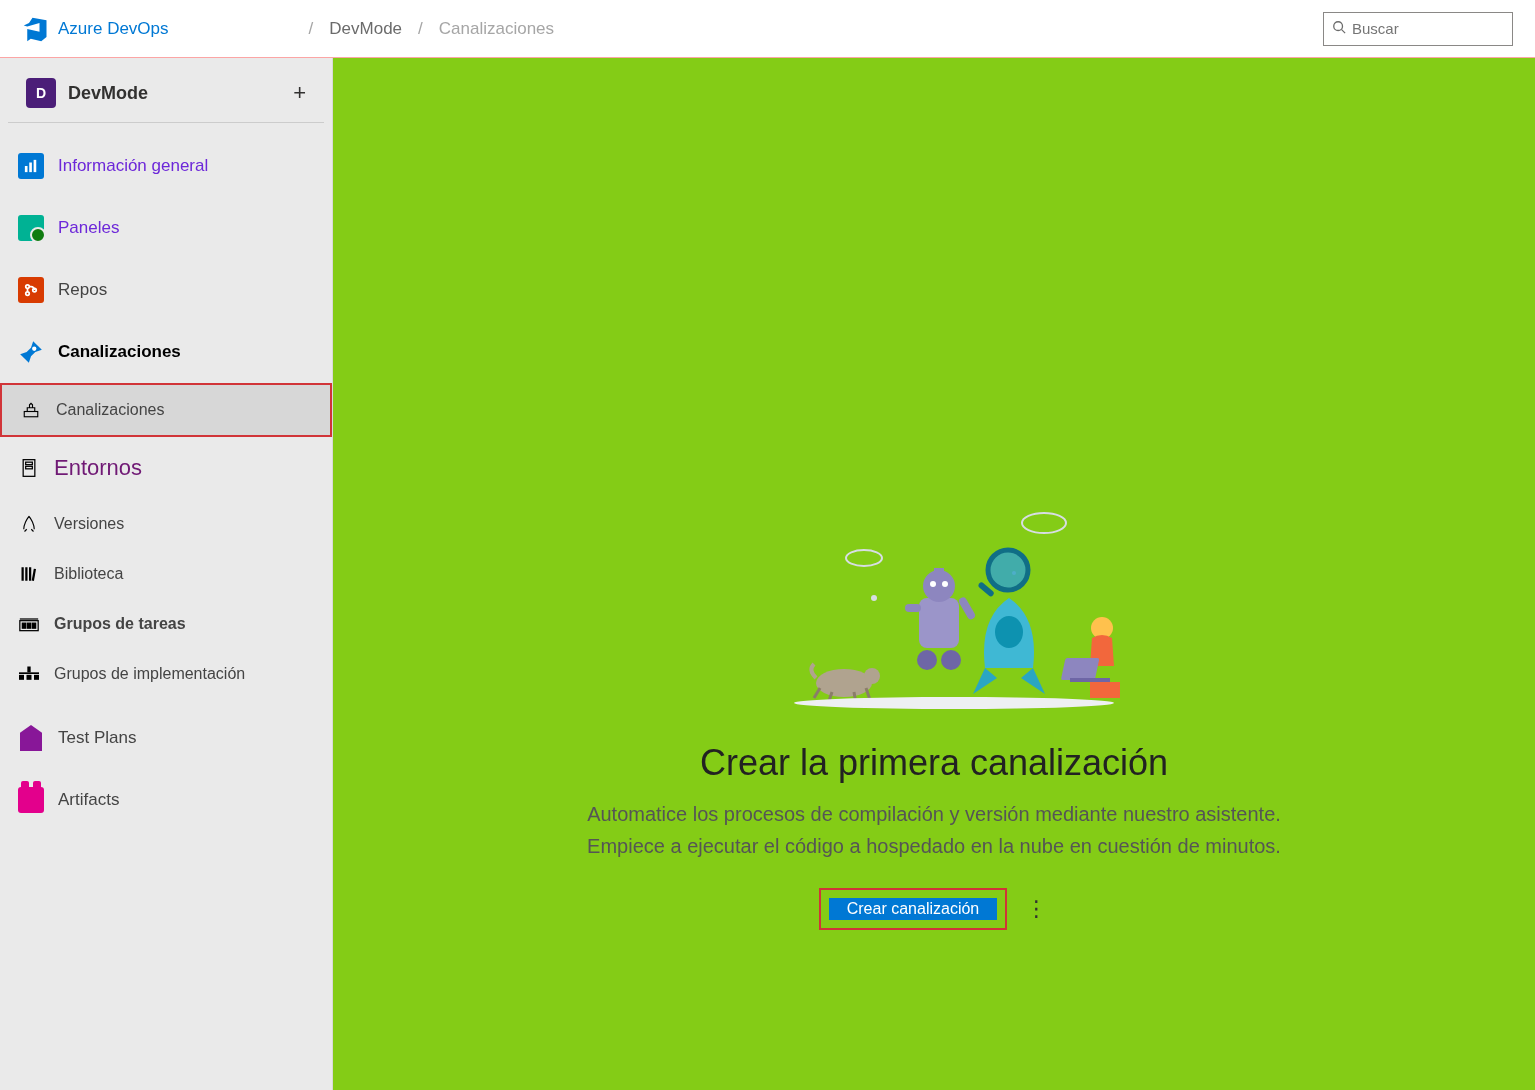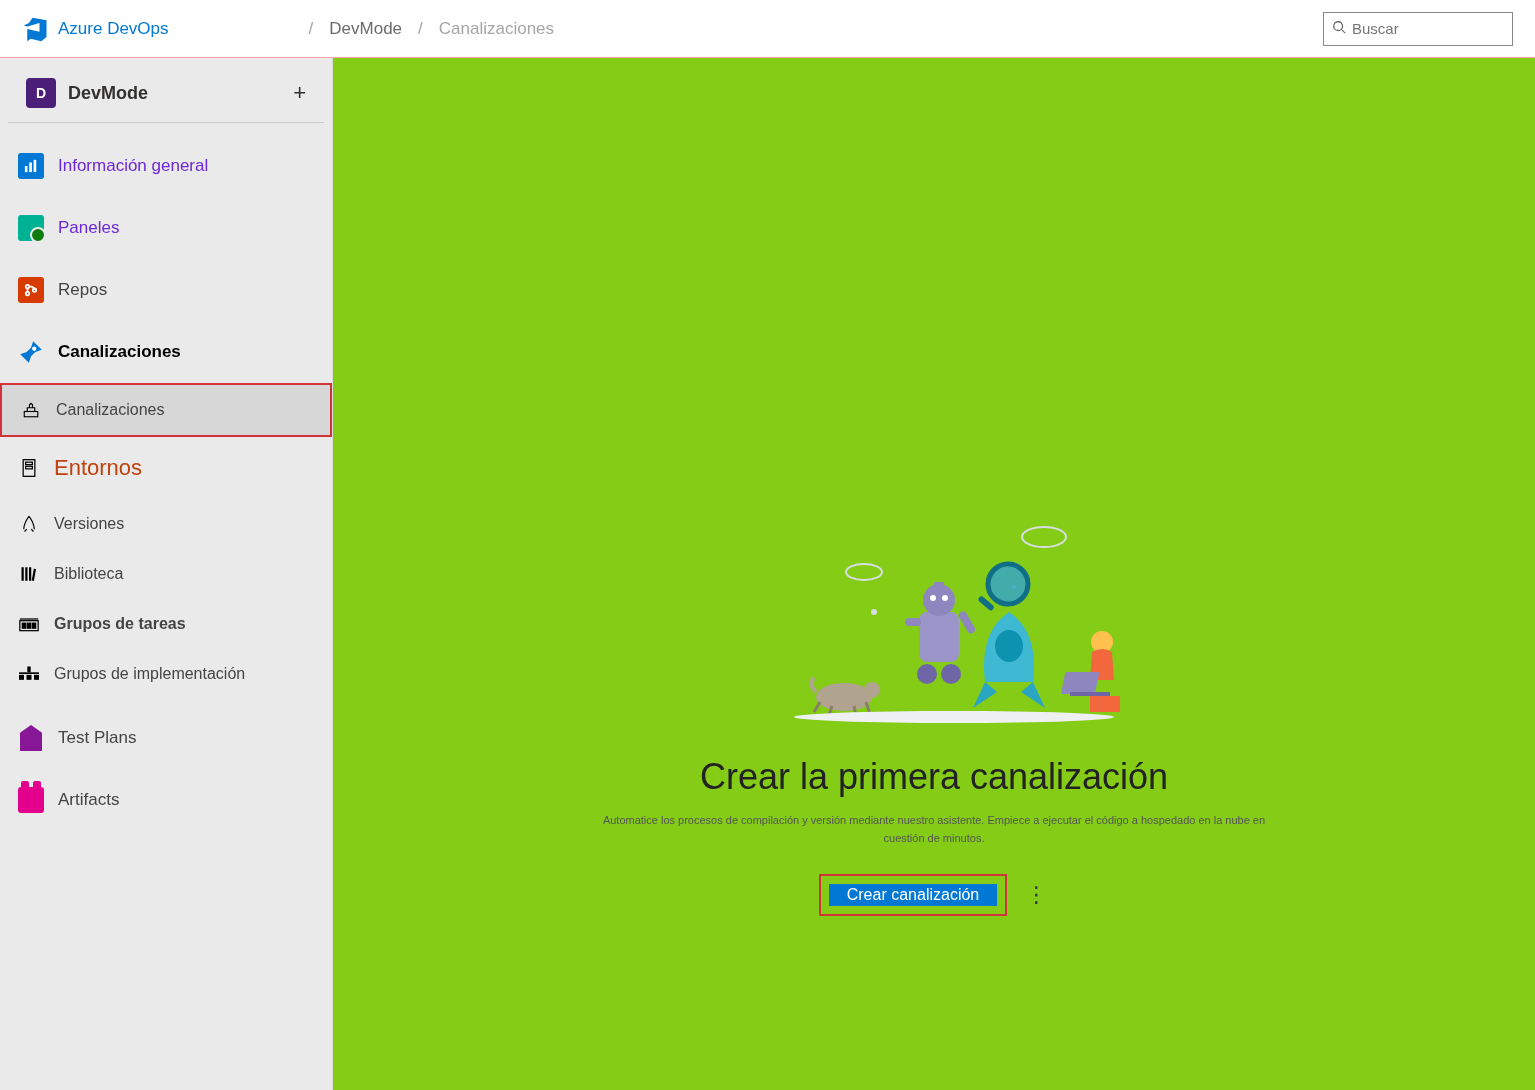--- a/index.html
+++ b/index.html
@@ -85,42 +85,42 @@
   .nav-sub { height:50px; padding-left:18px; font-size:16px; color:#444; }
   .nav-sub .icon-box { width:22px; height:22px; display:flex; align-items:center; justify-content:center; }
   .nav-sub.selected {
     background:#d7d7d7;
   }
   .highlight-box {
     border:2px solid #d13438;
     margin: 0; 
   }
   .nav-item.selected-top { color:#000; font-weight:600; }
-  .env-big { font-size:22px; color:#c2410c; }
+  .env-big { font-size:22px; color:#701a75; }
 
   
   .tile-blue { background:#0078d4; border-radius:3px; width:26px; height:26px; display:flex; align-items:center; justify-content:center; }
   .tile-teal { background:#00b294; border-radius:3px; width:26px; height:26px; position:relative; }
   .tile-teal::after { content:""; position:absolute; right:-2px; bottom:-2px; width:12px; height:12px; background:#107c10; border-radius:50%; border:2px solid #eaeaea; }
   .tile-orange { background:#d83b01; border-radius:3px; width:26px; height:26px; display:flex; align-items:center; justify-content:center; color:#fff; }
   .rocket-blue { color:#0078d4; }
   .tile-purple { background:#881798; width:22px; height:26px; clip-path: polygon(50% 0, 100% 30%, 100% 100%, 0 100%, 0 30%); }
   .tile-pink1 { width:26px; height:26px; background:#e3008c; border-radius:3px; position:relative; }
   .tile-pink1::before { content:""; position:absolute; left:3px; top:-6px; width:8px; height:8px; background:#e3008c; border-radius:2px; }
   .tile-pink1::after { content:""; position:absolute; right:3px; top:-6px; width:8px; height:8px; background:#e3008c; border-radius:2px; }
 
   
   .empty-wrap {
     text-align:center;
     max-width: 700px;
     margin-top: 280px;
   }
   .illus { margin: 0 auto 24px; width:420px; height:220px; }
   .empty-title { font-size:36px; font-weight:400; color:#222; margin-bottom:14px; letter-spacing:0px; }
-  .empty-desc { font-size:11px; color:#555; line-height:1.6; margin-bottom:26px; }
+  .empty-desc { font-size:20px; color:#555; line-height:1.6; margin-bottom:26px; }
   .cta-row { display:flex; align-items:center; justify-content:center; gap:18px; }
   .cta-highlight { border:2px solid #d13438; padding:8px; display:inline-flex; }
   .cta-btn {
     background:#0078d4; color:#fff; border:none;
     padding: 2px 18px; font-size:16px; cursor:pointer;
   }
   .kebab { font-size:22px; color:#323130; cursor:pointer; letter-spacing:2px; }
 
 </style>
 </head>

